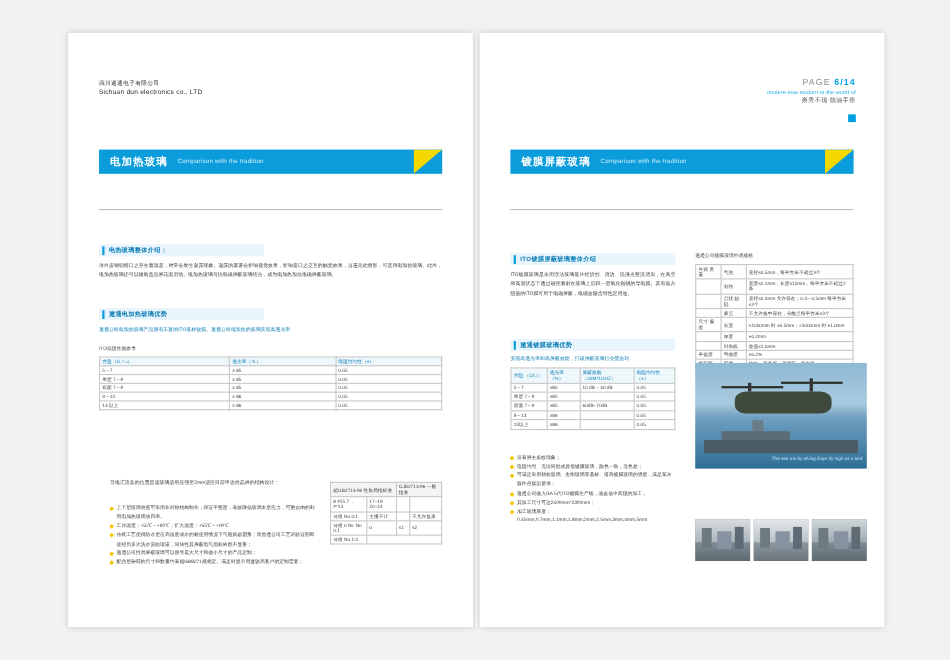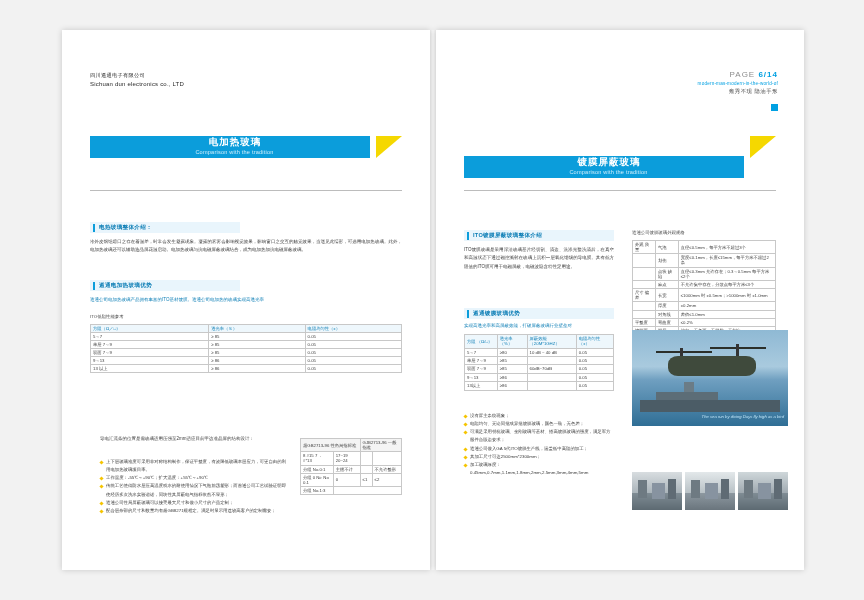--- a/index.html
+++ b/index.html
@@ -32,22 +32,22 @@
 
   .pageno{position:absolute;right:26px;top:40px;text-align:right;}
   .pageno .pg{font-size:8px;color:#8d8d8d;letter-spacing:1px;}
   .pageno .pg b{color:#00a0e2;font-weight:bold;}
   .pageno .url{font-size:4.6px;color:#00a0e2;margin-top:2px;letter-spacing:.2px;}
   .pageno .slogan{font-size:5.4px;color:#4a4a4a;margin-top:2px;letter-spacing:.5px;}
   .pageno .sq{position:absolute;right:0;top:34px;width:7px;height:7px;background:#00a0e2;}
 
   
   .titlebar{
-    position:absolute;left:28px;width:280px;height:22px;background:#0b9ddb;
-    display:flex;align-items:center;flex-direction:column;
+    position:absolute;left:28px;width:312px;height:22px;background:#0b9ddb;
+    display:flex;align-items:center;
   }
   .titlebar .t-cn{color:#fff;font-size:9.5px;font-weight:bold;margin-left:10px;letter-spacing:1px;}
   .titlebar .t-en{color:#cfeefb;font-size:5.6px;margin-left:9px;letter-spacing:.2px;}
   .flag{
     position:absolute;width:26px;height:22px;overflow:hidden;
   }
   .flag .yel{position:absolute;left:0;top:0;width:0;height:0;border-left:26px solid #f5d800;border-bottom:22px solid transparent;}
   .rule{position:absolute;left:28px;height:1px;background:#bcbcbc;width:312px;}
 
   
@@ -232,21 +232,21 @@
     <div class="pageno">
       <div class="pg">
         <span>PAGE</span>
         <b>6/14</b>
       </div>
       <div class="url">modern-mas-modern-in-the-world-of</div>
       <div class="slogan">雍秀不现  隐油手形</div>
       <div class="sq"></div>
     </div>
 
-    <div class="titlebar" style="top:106px;margin-top:20px;">
+    <div class="titlebar" style="top:106px;">
       <span class="t-cn">镀膜屏蔽玻璃</span>
       <span class="t-en">Comparison with the tradition</span>
     </div>
     <div class="flag" style="left:314px;top:106px;">
       <div class="yel"></div>
     </div>
     <div class="rule" style="top:160px;"></div>
 
     <div class="subhead" style="left:28px;top:200px;width:150px;">
       <div class="bar"></div>

